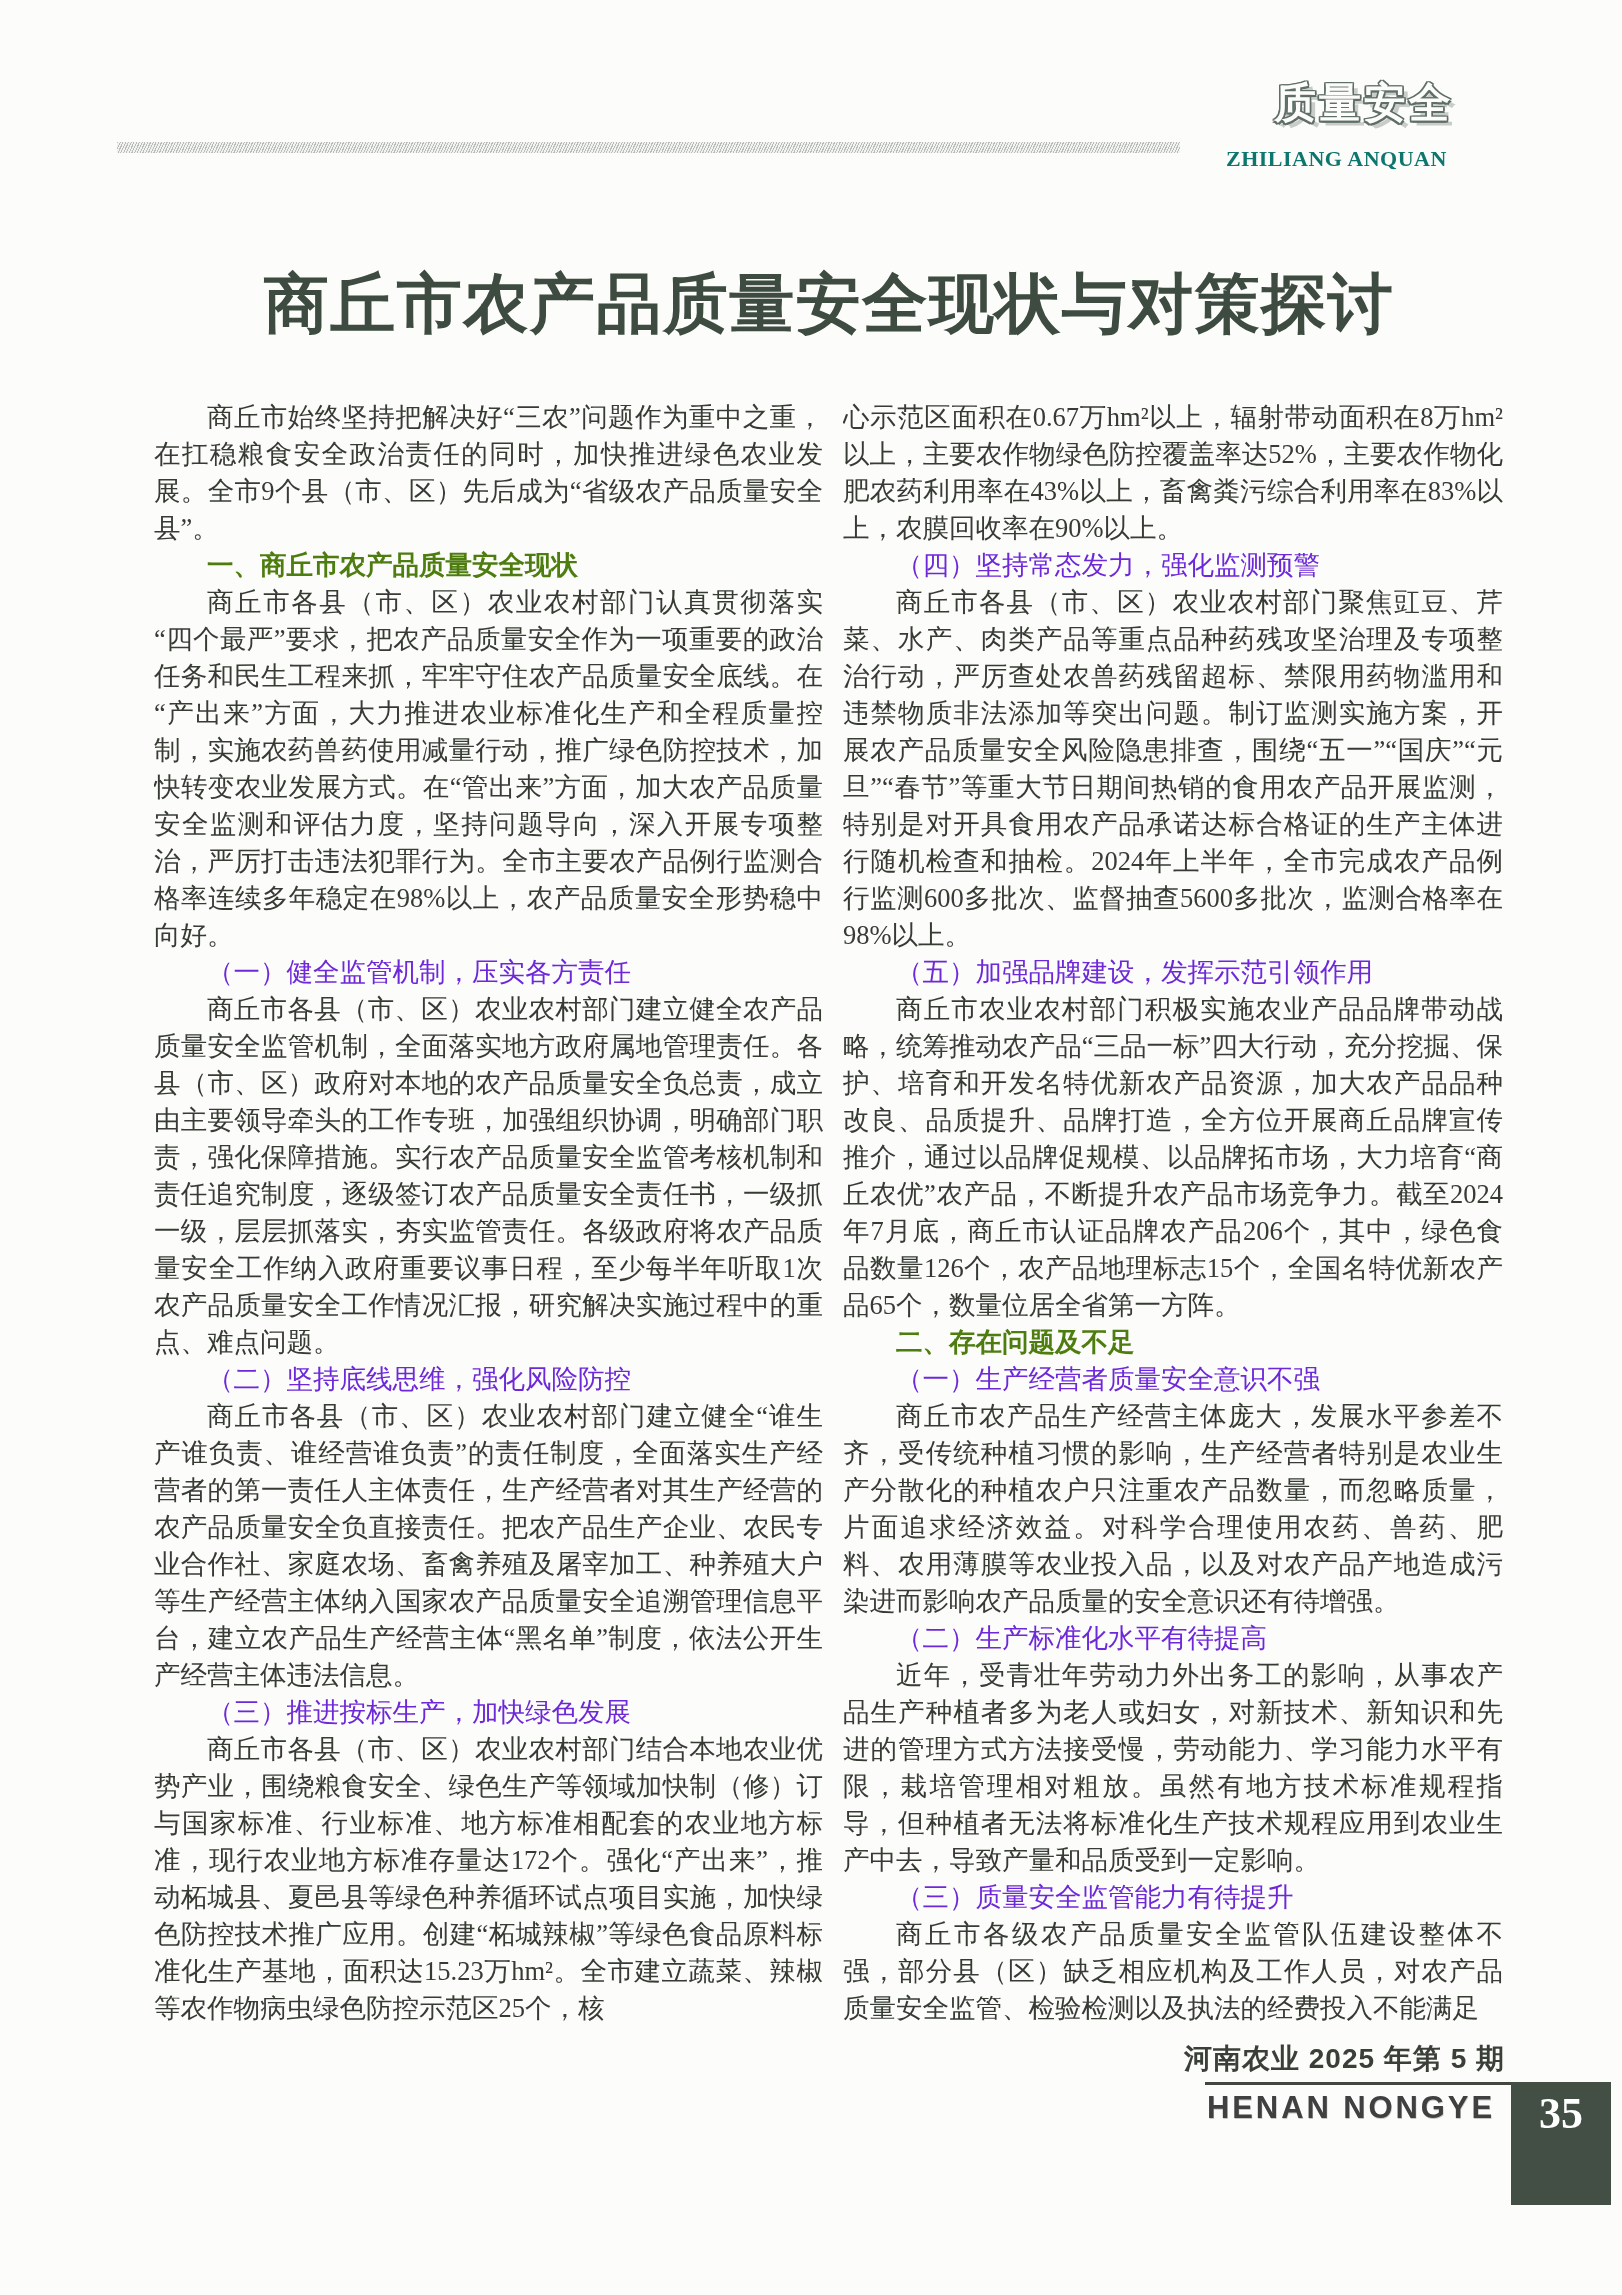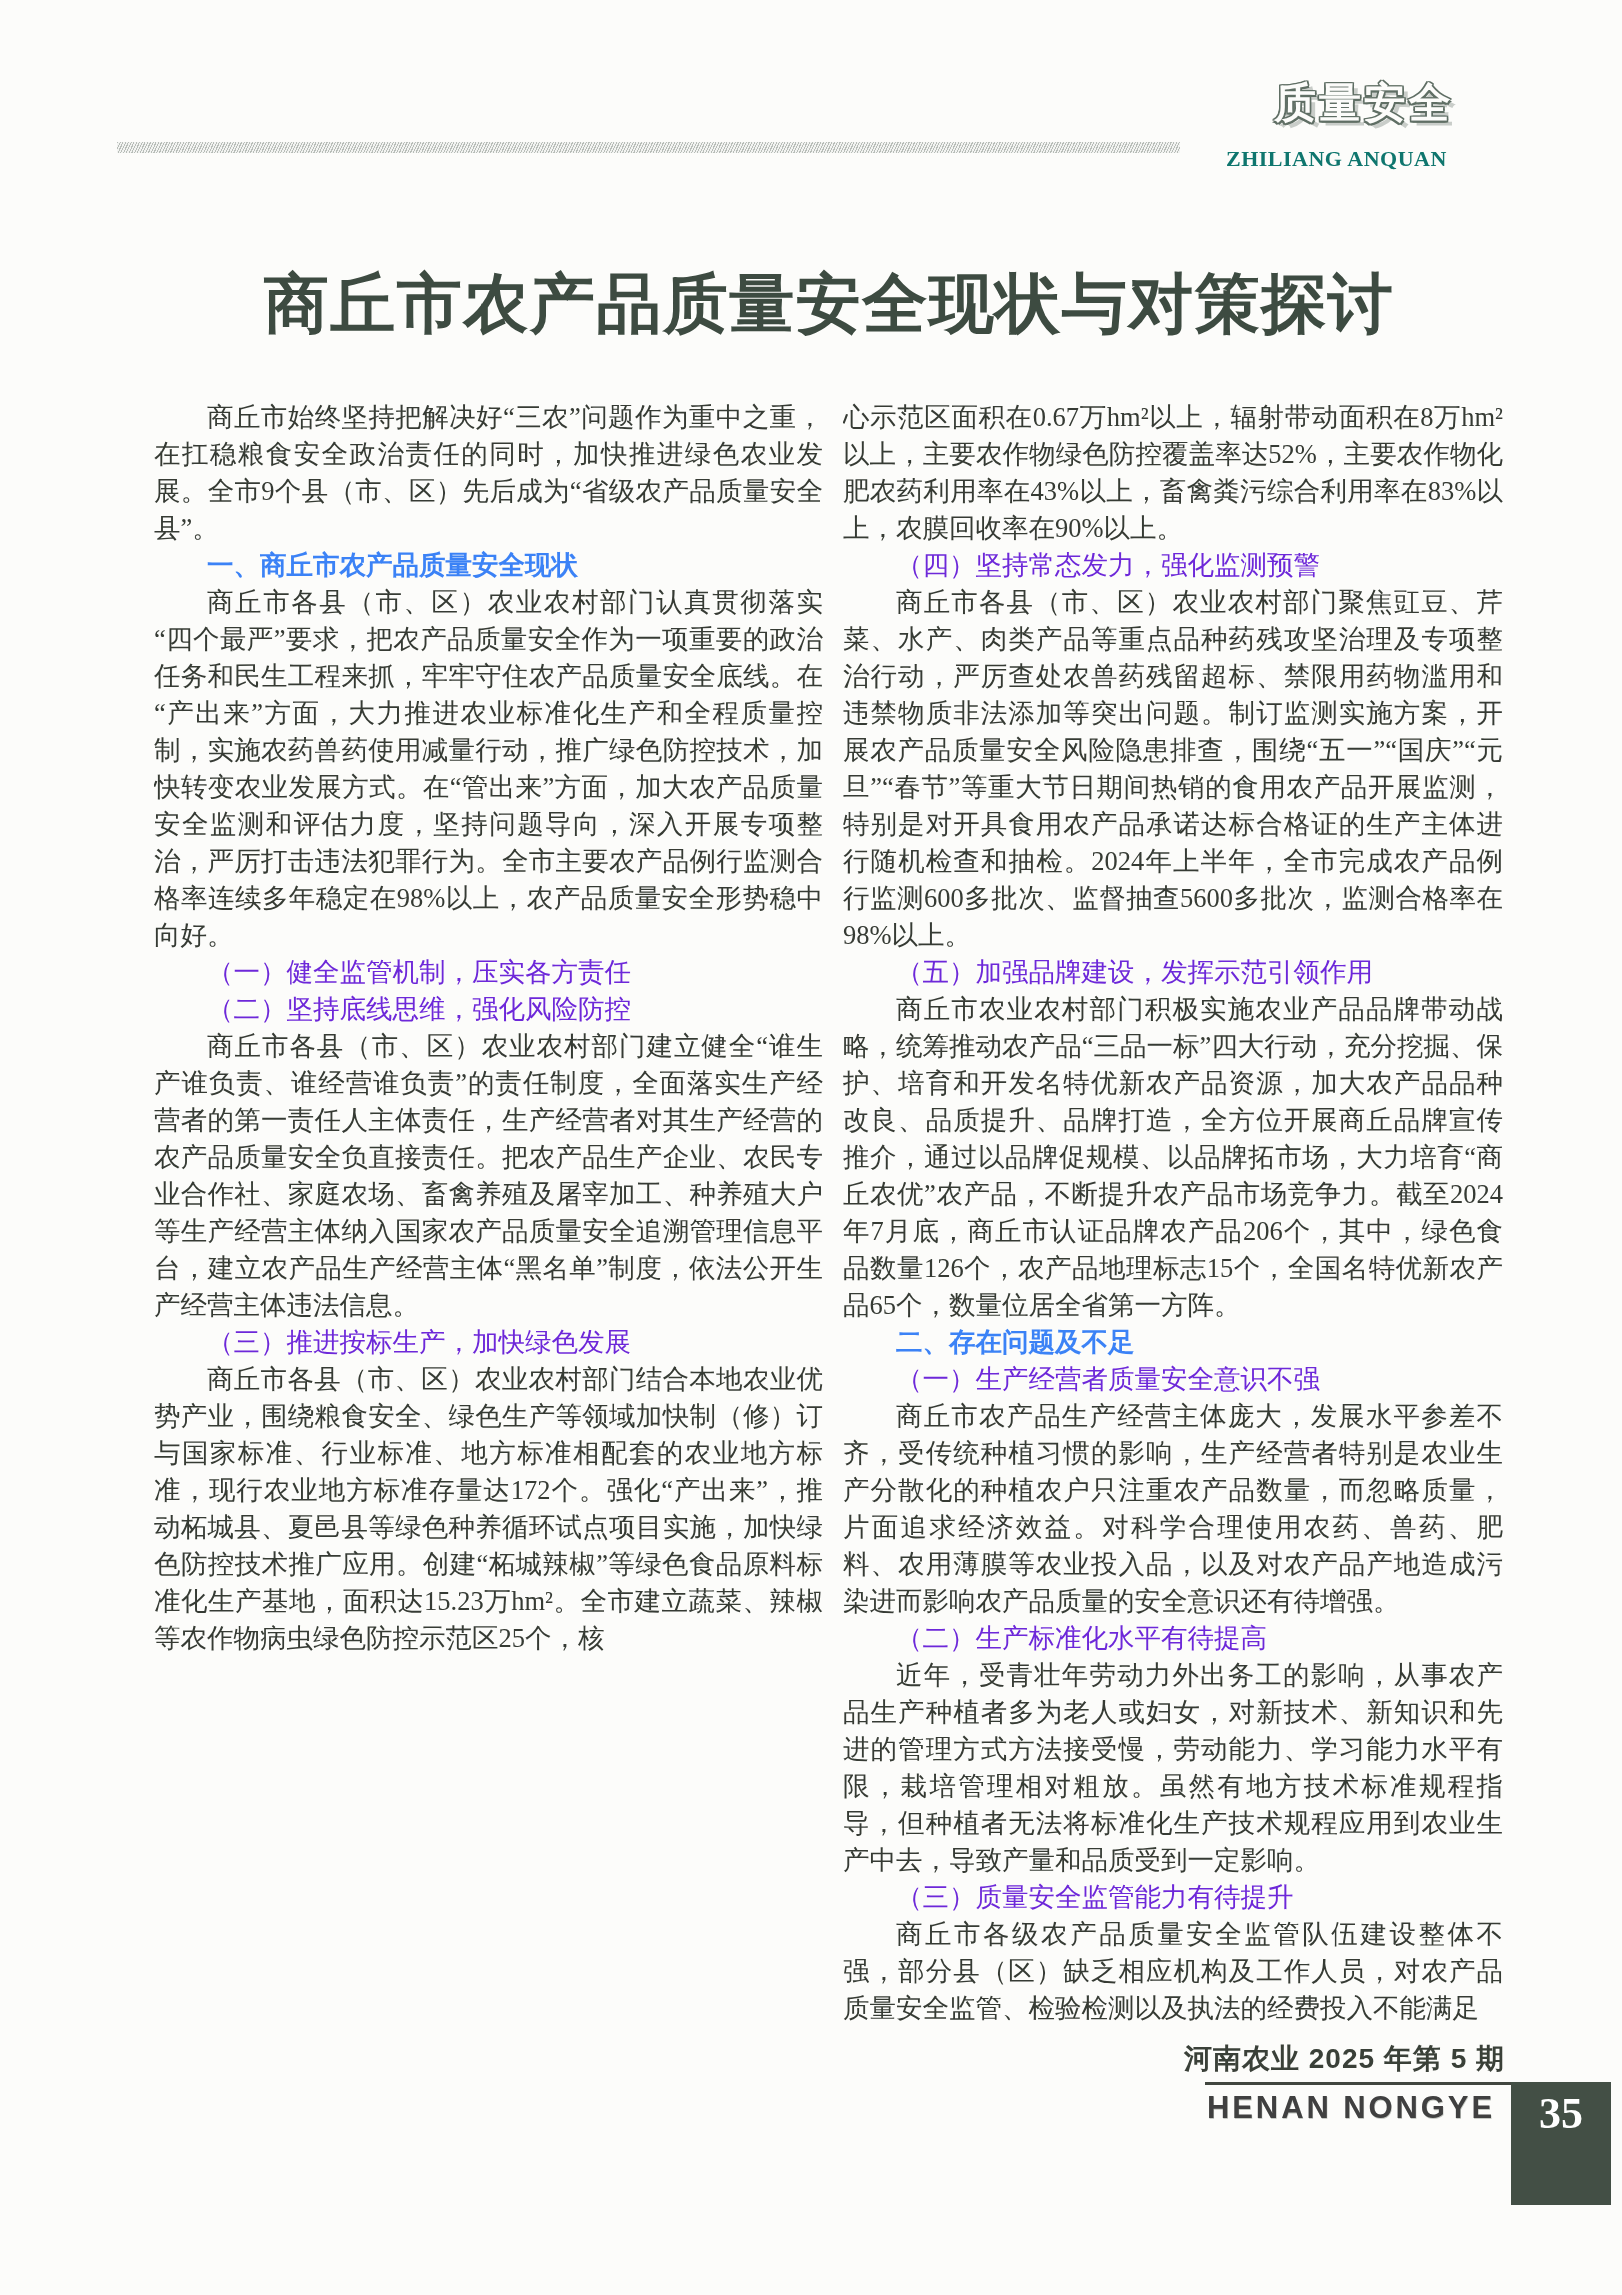--- a/index.html
+++ b/index.html
@@ -50,21 +50,21 @@
     overflow:hidden;
   }
   .col-left{left:154px;width:669px;}
   .col-right{left:843px;width:660px;}
   .blk{margin:0;padding:0;}
   .para{text-indent:2em;}
   .para-cont{text-indent:0;}
   .h1{
     text-indent:2em;
     font-family:"Liberation Sans","DejaVu Sans",sans-serif;
-    font-weight:bold;color:#3b82f6;
+    font-weight:bold;color:#4d7c0f;
   }
   .h2{text-indent:2em;color:#6d28d9;}
   
   .foot-issue{
     position:absolute;right:118px;top:2045px;
     font-family:"Liberation Sans","DejaVu Sans",sans-serif;
     font-weight:bold;font-size:28px;letter-spacing:1px;line-height:1;
     color:#3a4038;
   }
   .foot-rule{
@@ -98,20 +98,21 @@
   <div class="hdr-cn">质量安全</div>
   <div class="hdr-en">ZHILIANG ANQUAN</div>
 
   <h1 class="art-title">商丘市农产品质量安全现状与对策探讨</h1>
 
   <div class="col col-left">
       <p class="blk para">商丘市始终坚持把解决好“三农”问题作为重中之重，在扛稳粮食安全政治责任的同时，加快推进绿色农业发展。全市9个县（市、区）先后成为“省级农产品质量安全县”。</p>
       <p class="blk h1">一、商丘市农产品质量安全现状</p>
       <p class="blk para">商丘市各县（市、区）农业农村部门认真贯彻落实“四个最严”要求，把农产品质量安全作为一项重要的政治任务和民生工程来抓，牢牢守住农产品质量安全底线。在“产出来”方面，大力推进农业标准化生产和全程质量控制，实施农药兽药使用减量行动，推广绿色防控技术，加快转变农业发展方式。在“管出来”方面，加大农产品质量安全监测和评估力度，坚持问题导向，深入开展专项整治，严厉打击违法犯罪行为。全市主要农产品例行监测合格率连续多年稳定在98%以上，农产品质量安全形势稳中向好。</p>
       <p class="blk h2">（一）健全监管机制，压实各方责任</p>
+      <p class="blk para">商丘市各县（市、区）农业农村部门建立健全农产品质量安全监管机制，全面落实地方政府属地管理责任。各县（市、区）政府对本地的农产品质量安全负总责，成立由主要领导牵头的工作专班，加强组织协调，明确部门职责，强化保障措施。实行农产品质量安全监管考核机制和责任追究制度，逐级签订农产品质量安全责任书，一级抓一级，层层抓落实，夯实监管责任。各级政府将农产品质量安全工作纳入政府重要议事日程，至少每半年听取1次农产品质量安全工作情况汇报，研究解决实施过程中的重点、难点问题。</p>
       <p class="blk h2">（二）坚持底线思维，强化风险防控</p>
       <p class="blk para">商丘市各县（市、区）农业农村部门建立健全“谁生产谁负责、谁经营谁负责”的责任制度，全面落实生产经营者的第一责任人主体责任，生产经营者对其生产经营的农产品质量安全负直接责任。把农产品生产企业、农民专业合作社、家庭农场、畜禽养殖及屠宰加工、种养殖大户等生产经营主体纳入国家农产品质量安全追溯管理信息平台，建立农产品生产经营主体“黑名单”制度，依法公开生产经营主体违法信息。</p>
       <p class="blk h2">（三）推进按标生产，加快绿色发展</p>
       <p class="blk para">商丘市各县（市、区）农业农村部门结合本地农业优势产业，围绕粮食安全、绿色生产等领域加快制（修）订与国家标准、行业标准、地方标准相配套的农业地方标准，现行农业地方标准存量达172个。强化“产出来”，推动柘城县、夏邑县等绿色种养循环试点项目实施，加快绿色防控技术推广应用。创建“柘城辣椒”等绿色食品原料标准化生产基地，面积达15.23万hm²。全市建立蔬菜、辣椒等农作物病虫绿色防控示范区25个，核</p>
     </div>
   <div class="col col-right">
       <p class="blk para-cont">心示范区面积在0.67万hm²以上，辐射带动面积在8万hm²以上，主要农作物绿色防控覆盖率达52%，主要农作物化肥农药利用率在43%以上，畜禽粪污综合利用率在83%以上，农膜回收率在90%以上。</p>
       <p class="blk h2">（四）坚持常态发力，强化监测预警</p>
       <p class="blk para">商丘市各县（市、区）农业农村部门聚焦豇豆、芹菜、水产、肉类产品等重点品种药残攻坚治理及专项整治行动，严厉查处农兽药残留超标、禁限用药物滥用和违禁物质非法添加等突出问题。制订监测实施方案，开展农产品质量安全风险隐患排查，围绕“五一”“国庆”“元旦”“春节”等重大节日期间热销的食用农产品开展监测，特别是对开具食用农产品承诺达标合格证的生产主体进行随机检查和抽检。2024年上半年，全市完成农产品例行监测600多批次、监督抽查5600多批次，监测合格率在98%以上。</p>
       <p class="blk h2">（五）加强品牌建设，发挥示范引领作用</p>

